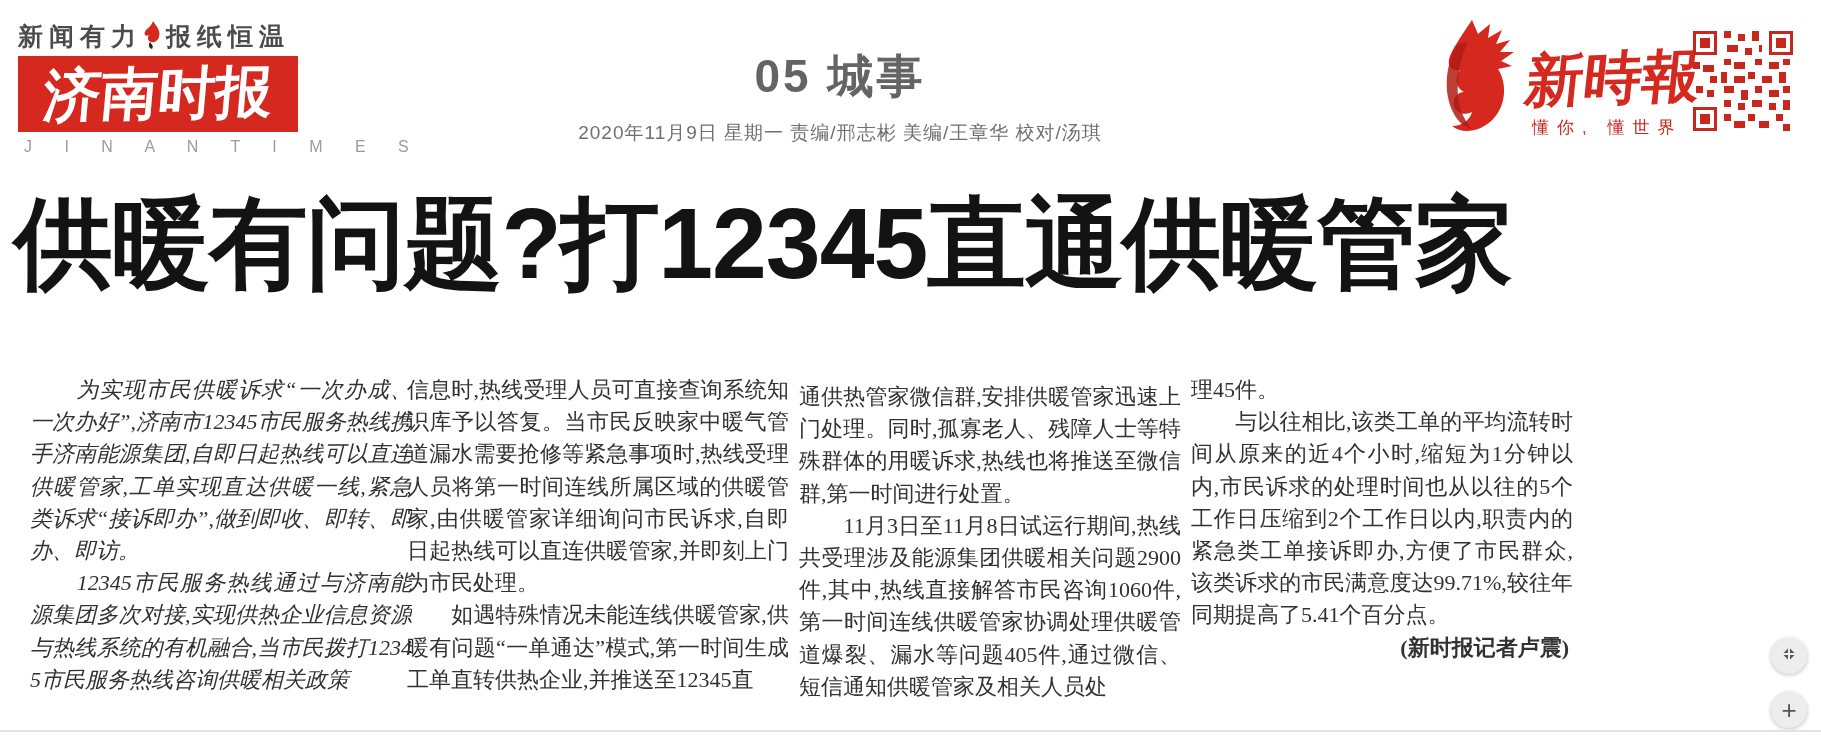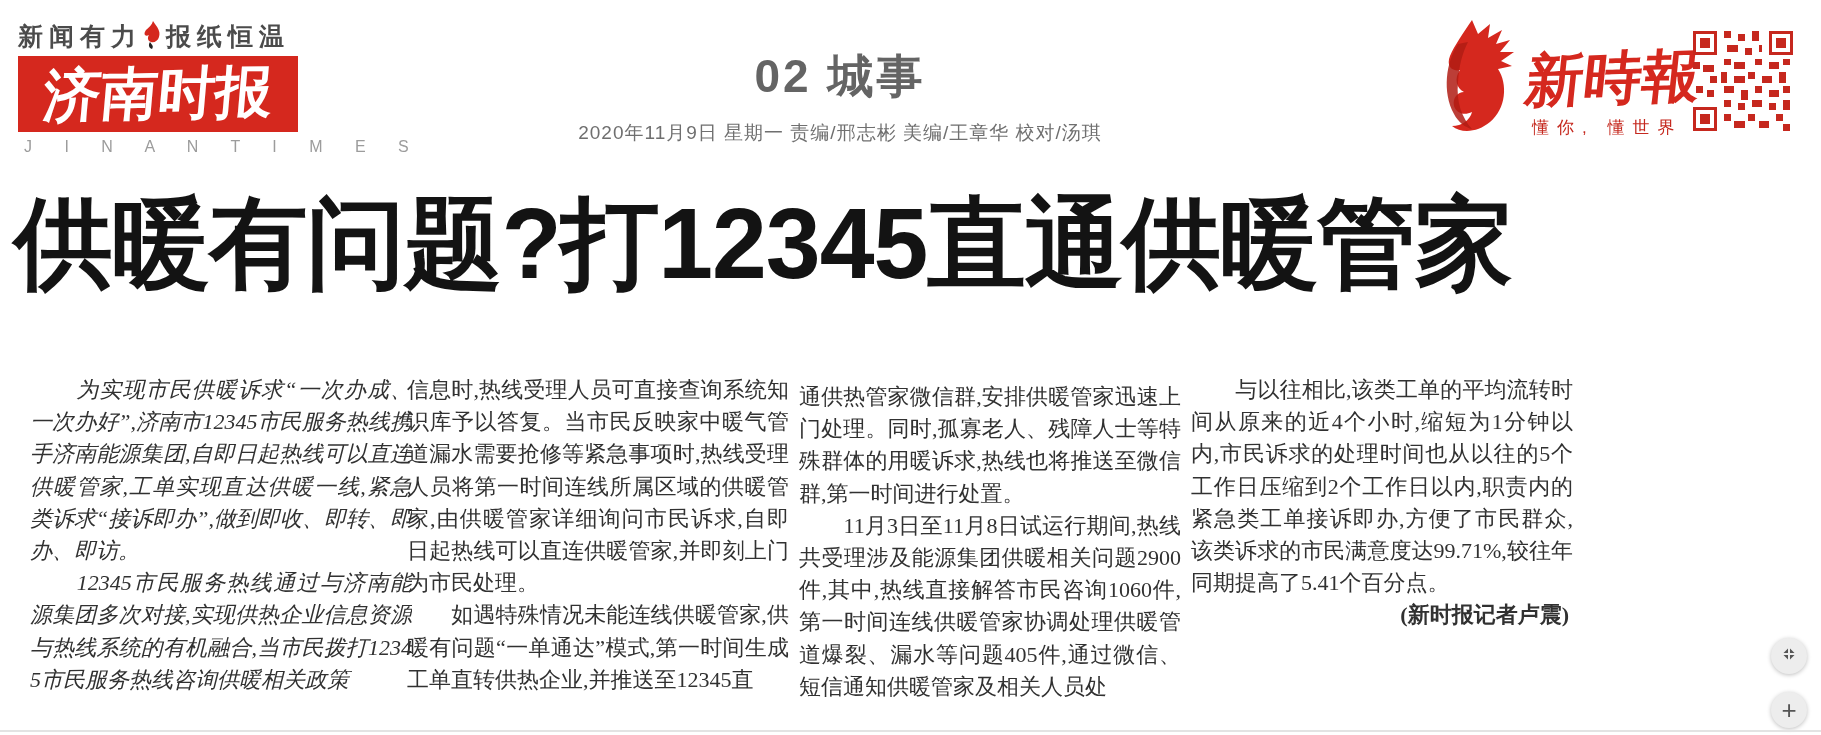--- a/index.html
+++ b/index.html
@@ -64,21 +64,21 @@
       </svg>
     </span>
     <span>报纸恒温</span>
   </div>
   <div class="red-box">
     <span class="paper-name">济南时报</span>
   </div>
   <div class="paper-en">J I N A N  T I M E S</div>
 
   <div class="page-header">
-    <div class="section-label">02 城事</div>
+    <div class="section-label">05 城事</div>
     <div class="dateline">2020年11月9日 星期一 责编/邢志彬 美编/王章华 校对/汤琪</div>
   </div>
 
   <div class="phoenix">
     <svg width="100" height="128" viewBox="0 0 100 128">
       <path d="M44,6 L50,20 L62,10 L60,24 L74,16 L68,30 L82,26 L72,38 L86,38 L73,47 L84,52 L70,55
                C80,70 78,95 62,108 C50,118 34,120 24,112 C34,112 42,106 44,98 C36,102 28,99 26,92
                C24,84 30,78 36,78 C28,74 26,64 32,56 C24,58 18,52 22,42 C26,32 36,18 44,6 Z" fill="#d5281e"></path>
       <path d="M30,30 C18,48 14,78 26,100 C30,108 38,114 44,115 C34,104 28,88 30,68 C31,52 34,40 40,28 Z" fill="#b01c14" opacity="0.85"></path>
     </svg>
@@ -150,20 +150,21 @@
   </div>
   <div class="col col-2">
     <p>信息时,热线受理人员可直接查询系统知识库予以答复。当市民反映家中暖气管道漏水需要抢修等紧急事项时,热线受理人员将第一时间连线所属区域的供暖管家,由供暖管家详细询问市民诉求,自即日起热线可以直连供暖管家,并即刻上门为市民处理。</p>
     <p>　　如遇特殊情况未能连线供暖管家,供暖有问题“一单通达”模式,第一时间生成工单直转供热企业,并推送至12345直</p>
   </div>
   <div class="col col-3">
     <p>通供热管家微信群,安排供暖管家迅速上门处理。同时,孤寡老人、残障人士等特殊群体的用暖诉求,热线也将推送至微信群,第一时间进行处置。</p>
     <p>　　11月3日至11月8日试运行期间,热线共受理涉及能源集团供暖相关问题2900件,其中,热线直接解答市民咨询1060件,第一时间连线供暖管家协调处理供暖管道爆裂、漏水等问题405件,通过微信、短信通知供暖管家及相关人员处</p>
   </div>
   <div class="col col-4">
+    <p>理45件。</p>
     <p>　　与以往相比,该类工单的平均流转时间从原来的近4个小时,缩短为1分钟以内,市民诉求的处理时间也从以往的5个工作日压缩到2个工作日以内,职责内的紧急类工单接诉即办,方便了市民群众,该类诉求的市民满意度达99.71%,较往年同期提高了5.41个百分点。</p>
     <p class="byline">(新时报记者卢震)</p>
   </div>
 
   <div class="circle-btn btn-fit">
     <span>
       <svg width="16" height="16" viewBox="0 0 16 16">
         <g fill="#555">
           <polygon points="7,7 7,2.5 2.5,7"></polygon>
           <polygon points="9,7 13.5,7 9,2.5"></polygon>

